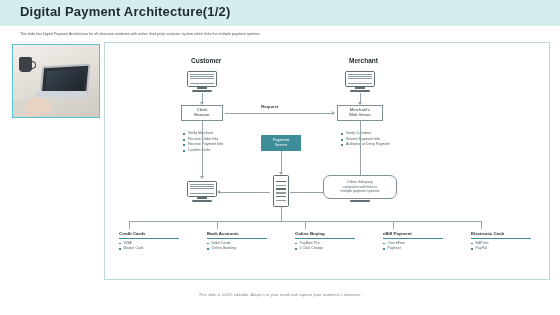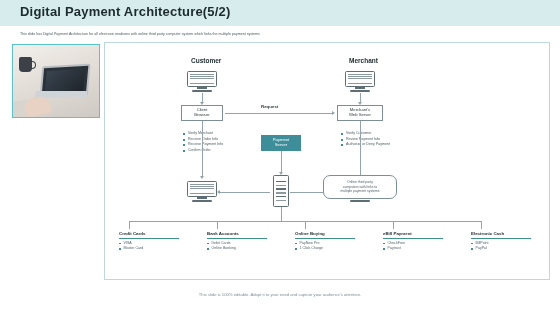--- a/index.html
+++ b/index.html
@@ -171,21 +171,21 @@
     position:absolute;left:0;top:292px;width:560px;text-align:center;
     font-size:4.2px;color:#7d8f96;
   }
 </style>
 </head>
 <body>
 
 <div class="slide">
 
   <div class="title-bar"></div>
-  <div class="title">Digital Payment Architecture(5/2)</div>
+  <div class="title">Digital Payment Architecture(1/2)</div>
   <div class="subtitle">This slide has Digital Payment Architecture for all electronic mediums with online third party computer system which links the multiple payment systems</div>
 
   <div class="photo">
     <div class="desk"></div>
     <div class="cup"></div>
     <div class="laptop-screen"></div>
     <div class="laptop-base"></div>
     <div class="arm"></div>
     <div class="hand"></div>
   </div>

